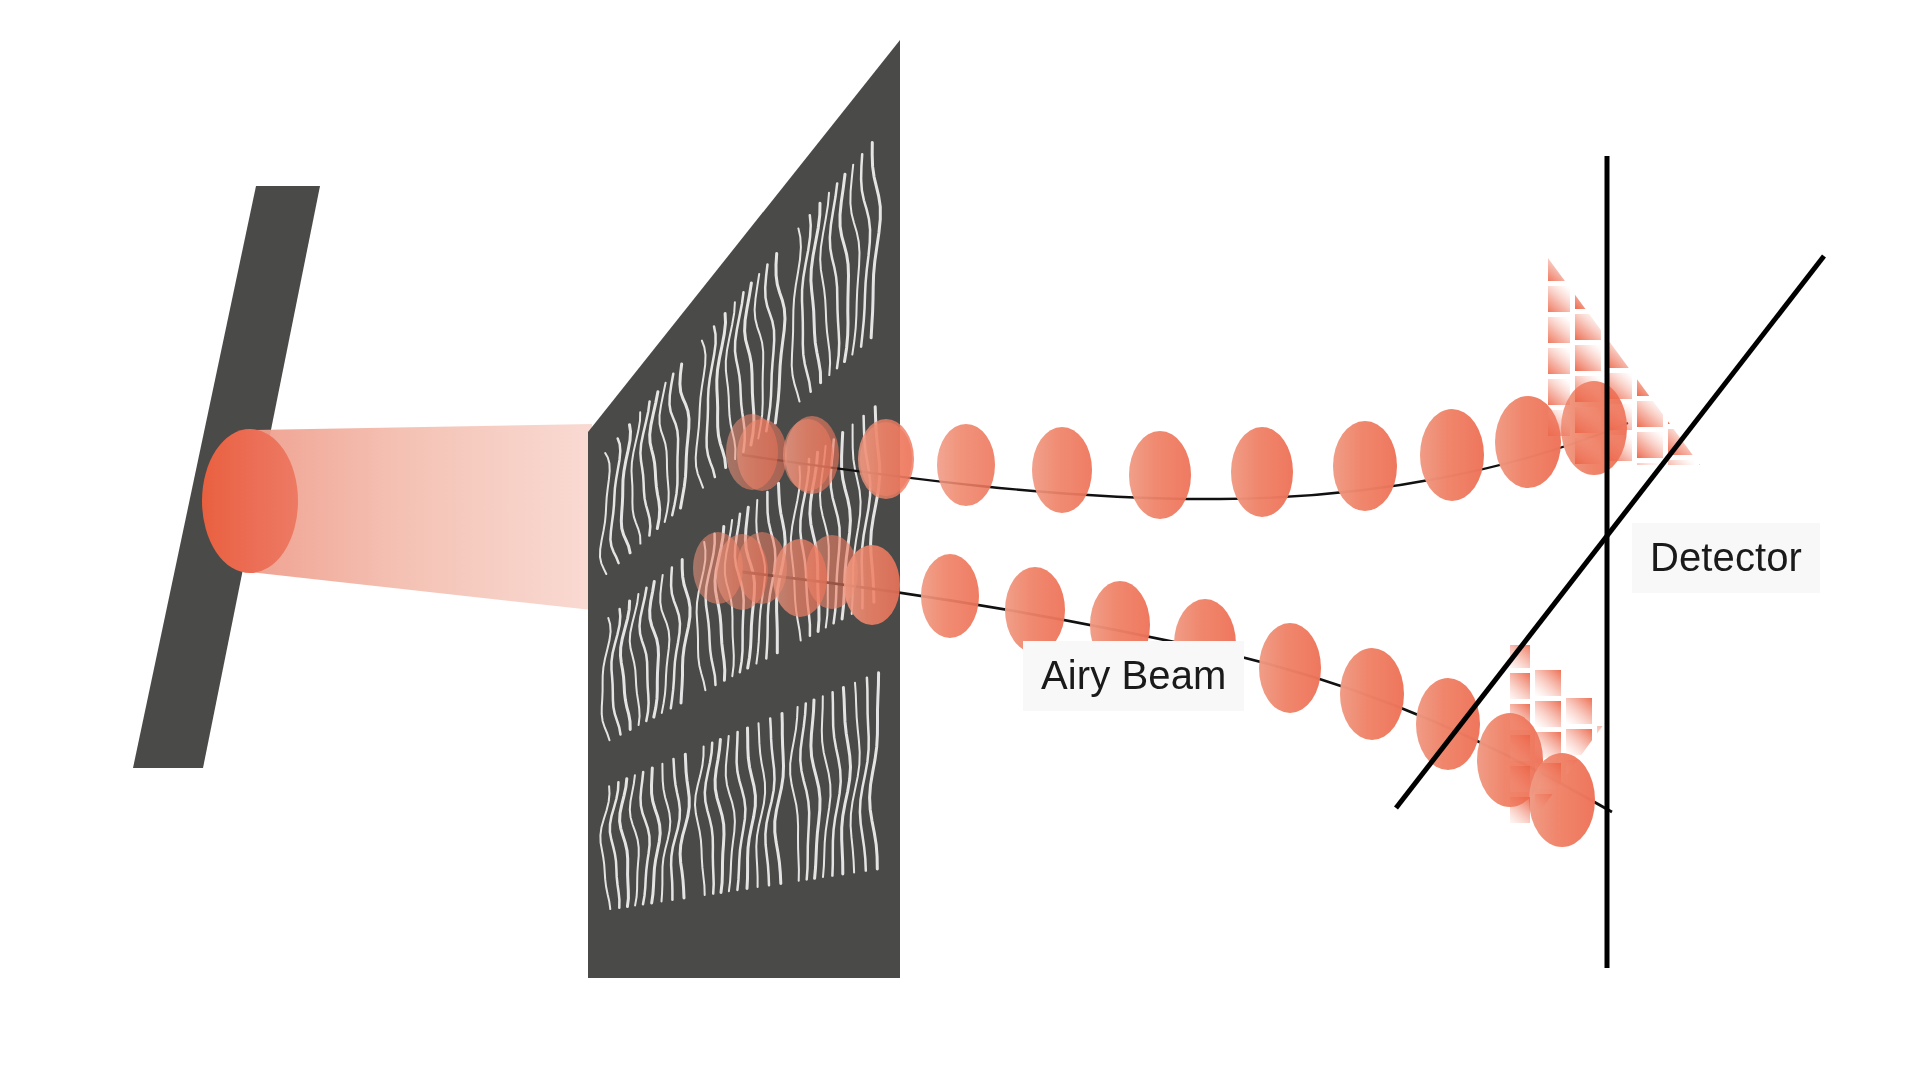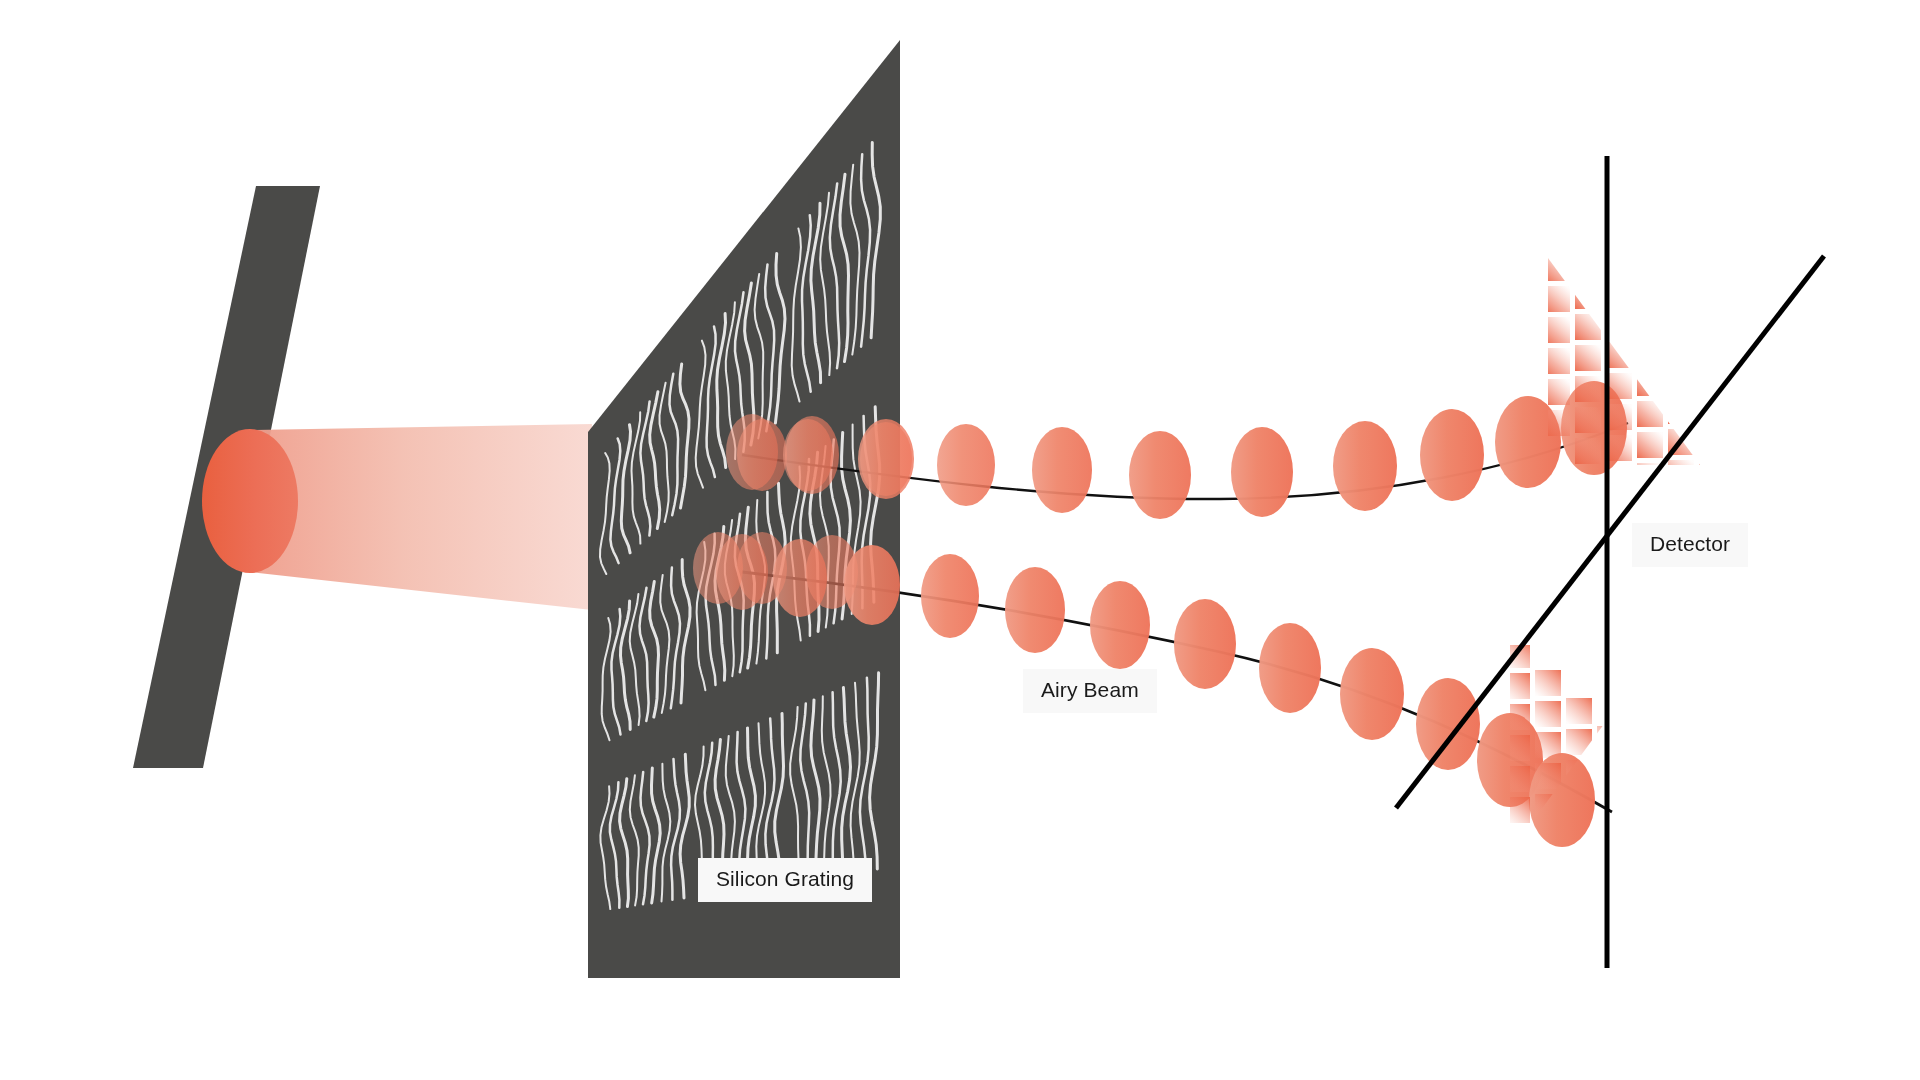--- a/index.html
+++ b/index.html
@@ -25,29 +25,29 @@
     left: 0;
     top: 0;
     width: 1920px;
     height: 1080px;
   }
   .label-box {
     position: absolute;
     background: #f8f8f8;
     color: #1a1a1a;
     font-family: "Liberation Sans", sans-serif;
-    font-size: 21px;
+    font-size: 40px;
     line-height: 1.35;
     padding: 7px 18px 9px 18px;
     white-space: nowrap;
     letter-spacing: 0.1px;
   }
   #label-neutron-source { left: 233px; top: 652px; }
   #label-silicon-grating { left: 698px; top: 858px; }
-  #label-airy-beam       { left: 1023px; top: 669px; }
+  #label-airy-beam       { left: 1023px; top: 641px; }
   #label-detector        { left: 1632px; top: 523px; }
 </style>
 </head>
 <body>
 
 <div id="stage">
 
   <svg id="scene" viewBox="0 0 1920 1080" xmlns="http://www.w3.org/2000/svg">
     <defs>
 
@@ -313,19 +313,18 @@
             <polygon points="1659.0,937.0 1685.0,937.0 1685.0,963.0 1659.0,963.0" fill="url(#gradPatchDn)"></polygon>
           </g>
       </g>
 
       <line x1="1607" y1="156" x2="1607" y2="968" stroke="#000000" stroke-width="5"></line>
       <line x1="1396" y1="808" x2="1824" y2="256" stroke="#000000" stroke-width="5"></line>
     </g>
   </svg>
 
 
-  <div class="label-box" id="label-silicon-grating">Silicon Grating</div>
 
   <div class="label-box" id="label-airy-beam">Airy Beam</div>
 
   <div class="label-box" id="label-detector">Detector</div>
 
 </div>
 
 </body></html>

